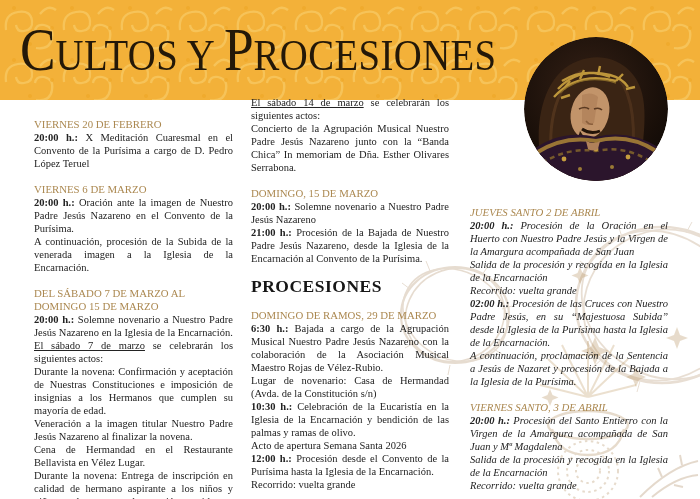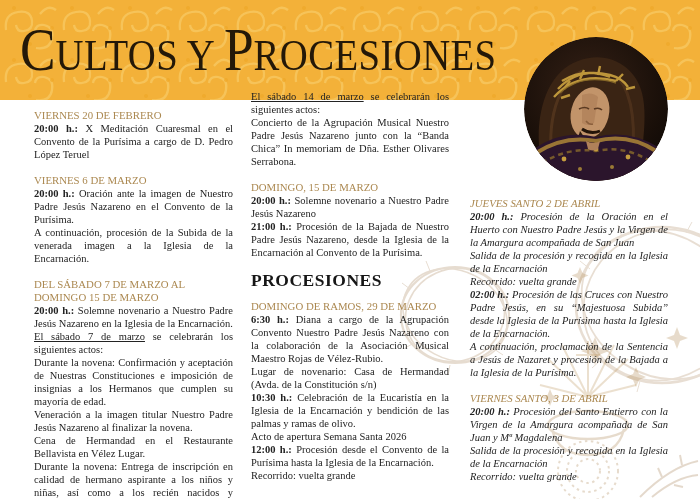--- a/index.html
+++ b/index.html
@@ -24,30 +24,30 @@
   }
   
   .wm{position:absolute;left:390px;top:209px;z-index:0;pointer-events:none;}
   
   .col{position:absolute;z-index:2;color:#232323;}
   .col p{margin:0;font-size:10.5px;line-height:13px;text-align:justify;}
   .col .hd{
     margin:13px 0 0 0;font-size:10.8px;line-height:13px;font-weight:normal;
     color:#ab8850;text-align:left;
   }
-  .col .hd.first{margin-top:3px;}
+  .col .hd.first{margin-top:12px;}
   .col b{font-weight:bold;}
   .u{text-decoration:underline;}
   .section-title{
     margin:10px 0 9px 0 !important;text-align:center;
     font-size:17.5px !important;line-height:22px !important;
     font-weight:bold;color:#161616;letter-spacing:.5px;
   }
   .col-left{left:34px;top:106px;width:199px;}
-  .col-mid{left:251px;top:90px;width:198px;}
+  .col-mid{left:251px;top:96px;width:198px;}
   .col-right{left:470px;top:194px;width:198px;font-style:italic;}
 </style>
 </head>
 <body>
 
 <div class="page">
 
   <div class="band">
     <svg width="700" height="100" viewBox="0 0 700 100">
       <defs>
@@ -188,21 +188,21 @@
   </div>
 
   <div class="col col-mid">
     <p><span class="u">El sábado 14 de marzo</span> <span>se celebrarán los siguientes actos:</span></p>
     <p>Concierto de la Agrupación Musical Nuestro Padre Jesús Nazareno junto con la “Banda Chica” In memoriam de Dña. Esther Olivares Serrabona.</p>
     <p class="hd">DOMINGO, 15 DE MARZO</p>
     <p><b>20:00 h.:</b> <span>Solemne novenario a Nuestro Padre Jesús Nazareno</span></p>
     <p><b>21:00 h.:</b> <span>Procesión de la Bajada de Nuestro Padre Jesús Nazareno, desde la Iglesia de la Encarnación al Convento de la Purísima.</span></p>
     <p class="section-title">PROCESIONES</p>
     <p class="hd first">DOMINGO DE RAMOS, 29 DE MARZO</p>
-    <p><b>6:30 h.:</b> <span>Diana a cargo de la Agrupación Convento Nuestro Padre Jesús Nazareno con la colaboración de la Asociación Musical Maestro Rojas de Vélez-Rubio.</span></p>
+    <p><b>6:30 h.:</b> <span>Bajada a cargo de la Agrupación Musical Nuestro Padre Jesús Nazareno con la colaboración de la Asociación Musical Maestro Rojas de Vélez-Rubio.</span></p>
     <p>Lugar de novenario: Casa de Hermandad (Avda. de la Constitución s/n)</p>
     <p><b>10:30 h.:</b> <span>Celebración de la Eucaristía en la Iglesia de la Encarnación y bendición de las palmas y ramas de olivo.</span></p>
     <p>Acto de apertura Semana Santa 2026</p>
     <p><b>12:00 h.:</b> <span>Procesión desde el Convento de la Purísima hasta la Iglesia de la Encarnación.</span></p>
     <p>Recorrido: vuelta grande</p>
   </div>
 
   <div class="col col-right">
     <p class="hd first">JUEVES SANTO 2 DE ABRIL</p>
     <p><b>20:00 h.:</b> <span>Procesión de la Oración en el Huerto con Nuestro Padre Jesús y la Virgen de la Amargura acompañada de San Juan</span></p>

